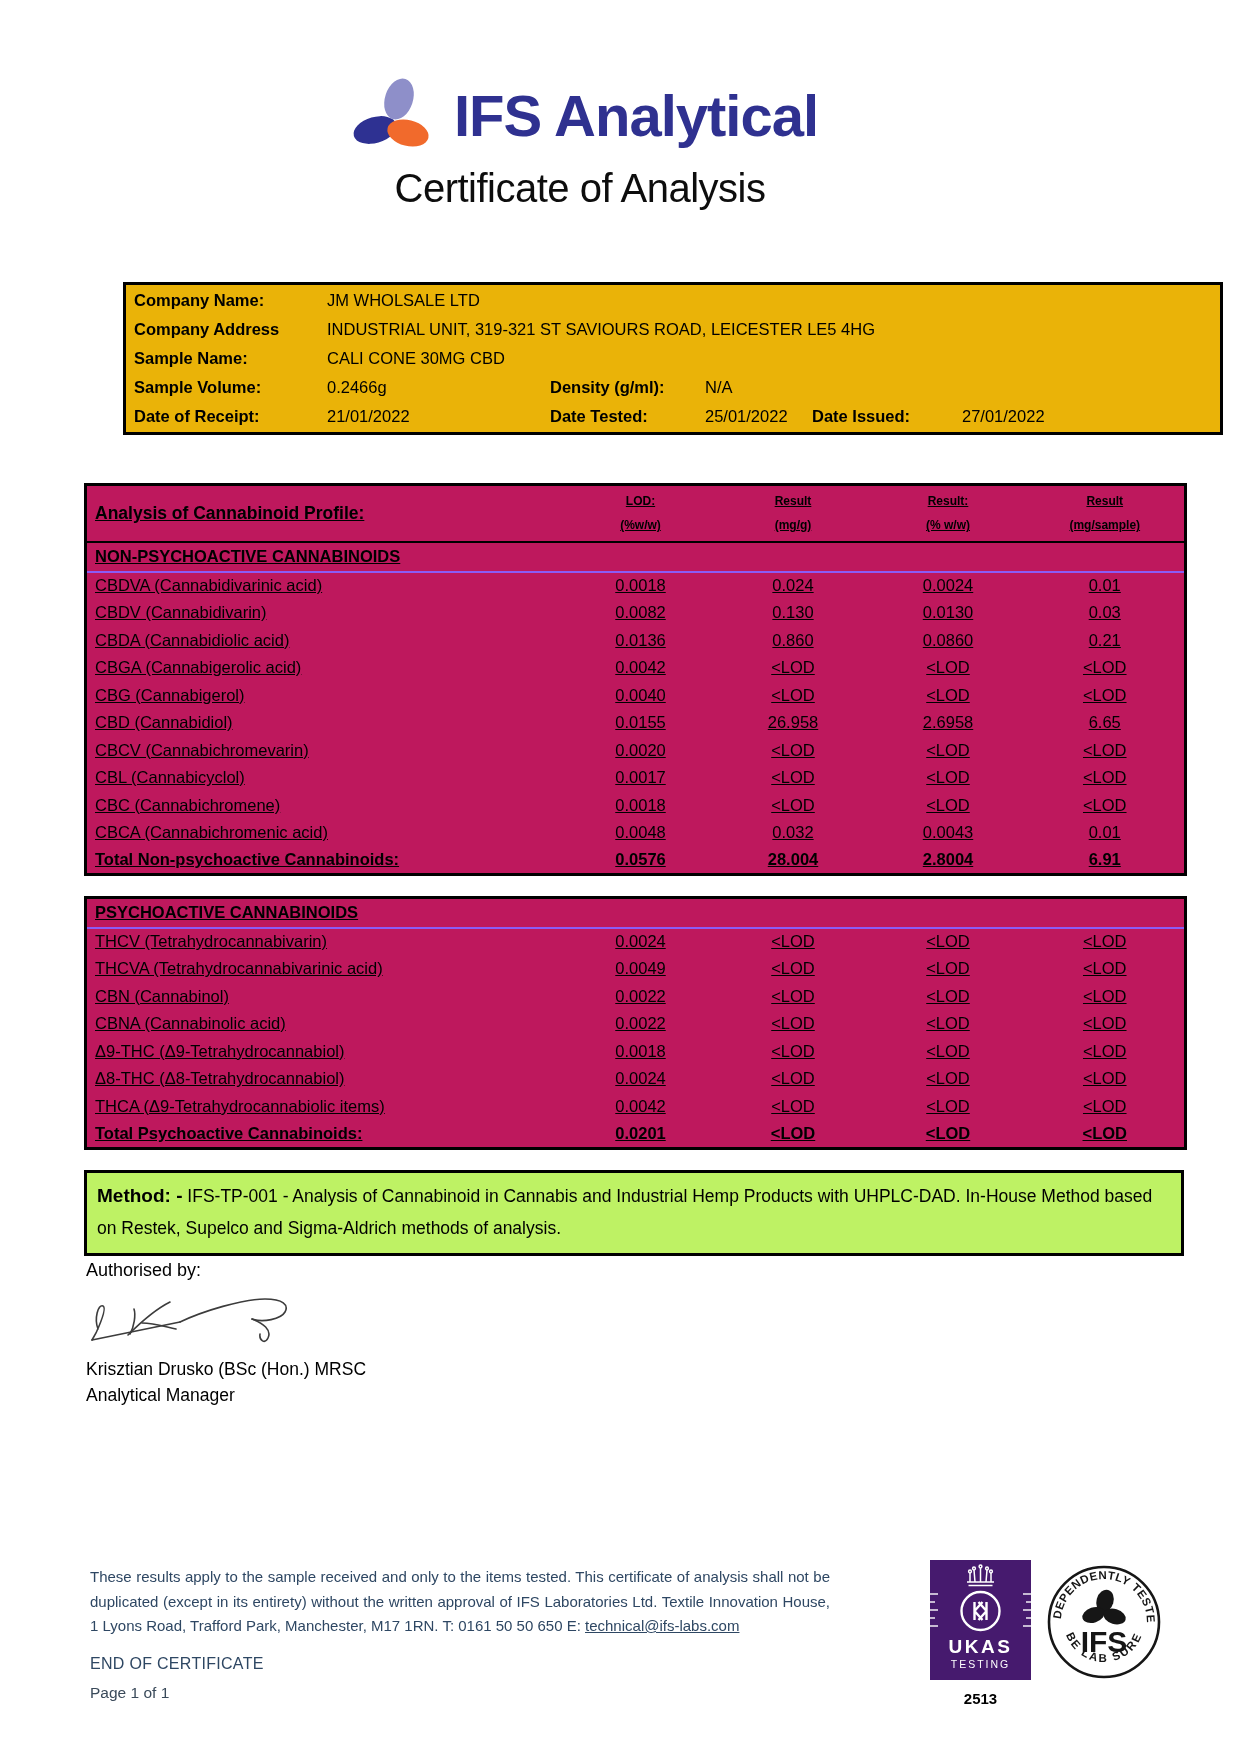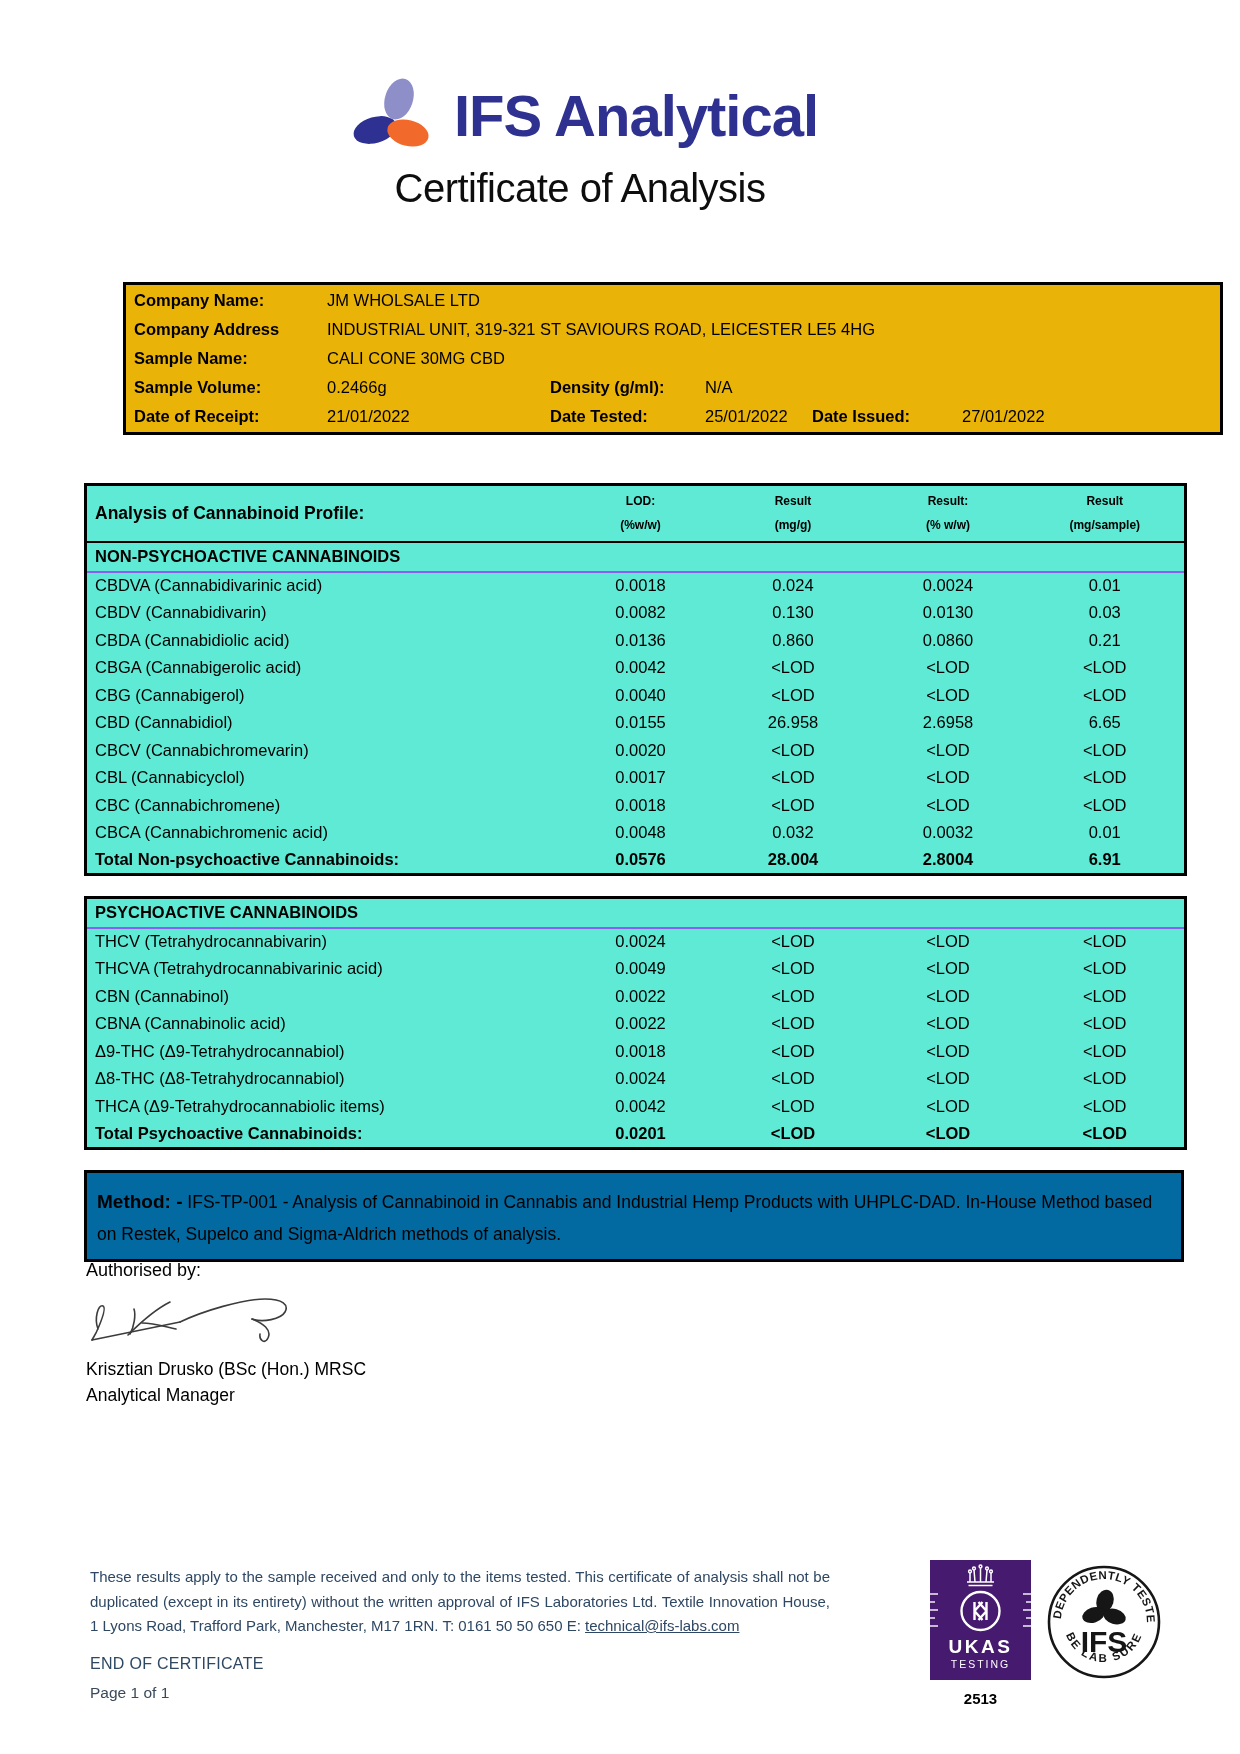--- a/index.html
+++ b/index.html
@@ -33,44 +33,45 @@
   .ci-row { position:relative; height:29px; line-height:29px; }
   .ci { position:absolute; white-space:nowrap; font-size:16.5px; }
   .b  { font-weight:bold; }
   .l1 { left:8px; }   .v1 { left:201px; }
   .l2 { left:424px; } .v2 { left:579px; }
   .l3 { left:686px; } .v3 { left:836px; }
 
   
   .ptable {
     position:absolute; left:84px; width:1100px;
-    border-collapse:collapse; background:#5eead4;
+    border-collapse:collapse; background:#be185d;
     border:3px solid #000; table-layout:fixed;
     font-size:16.5px;
+    text-decoration:underline;
   }
   .t-profile { top:483px; }
   .t-psycho  { top:896px; }
   .ptable th, .ptable td { padding:0 8px; }
   .phead th { border-bottom:2.5px solid #000; height:57px; font-size:12px; }
   .phead .pname { text-align:left; vertical-align:middle; font-size:17.5px; }
   .phead .pcol { text-align:center; vertical-align:middle; line-height:24px; }
   .band td {
     border-bottom:2px solid #8b5cf6; font-weight:bold; height:30px;
     text-align:left; vertical-align:middle;
   }
   .drow td { height:27.5px; vertical-align:middle; }
   .cname { text-align:left; }
   .cnum  { text-align:center; }
   .total td { font-weight:bold; height:28px; vertical-align:middle; }
 
   
   .method-box {
     position:absolute; top:1170px; left:84px; width:1100px;
-    background:#0369a1; border:3px solid #000;
-    padding:13px 10px 9px 10px; font-size:17.5px; line-height:32px;
+    background:#bef264; border:3px solid #000;
+    padding:7px 10px 9px 10px; font-size:17.5px; line-height:32px;
   }
   .method-label { font-weight:bold; font-size:19px; }
 
   
   .auth { position:absolute; top:1260px; left:86px; }
   .auth-label { font-size:18px; }
   .signature  { display:block; margin:6px 0 10px 2px; }
   .auth-name  { font-size:17.5px; margin-top:6px; }
   .auth-role  { font-size:17.5px; margin-top:5px; }
 
@@ -239,21 +240,21 @@
         <td class="cnum">0.0018</td>
         <td class="cnum">&lt;LOD</td>
         <td class="cnum">&lt;LOD</td>
         <td class="cnum">&lt;LOD</td>
       </tr>
 
       <tr class="drow">
         <td class="cname">CBCA (Cannabichromenic acid)</td>
         <td class="cnum">0.0048</td>
         <td class="cnum">0.032</td>
-        <td class="cnum">0.0032</td>
+        <td class="cnum">0.0043</td>
         <td class="cnum">0.01</td>
       </tr>
     </tbody>
   <tbody>
     <tr class="total">
       <td class="cname">Total Non-psychoactive Cannabinoids:</td>
       <td class="cnum">0.0576</td>
       <td class="cnum">28.004</td>
       <td class="cnum">2.8004</td>
       <td class="cnum">6.91</td>

